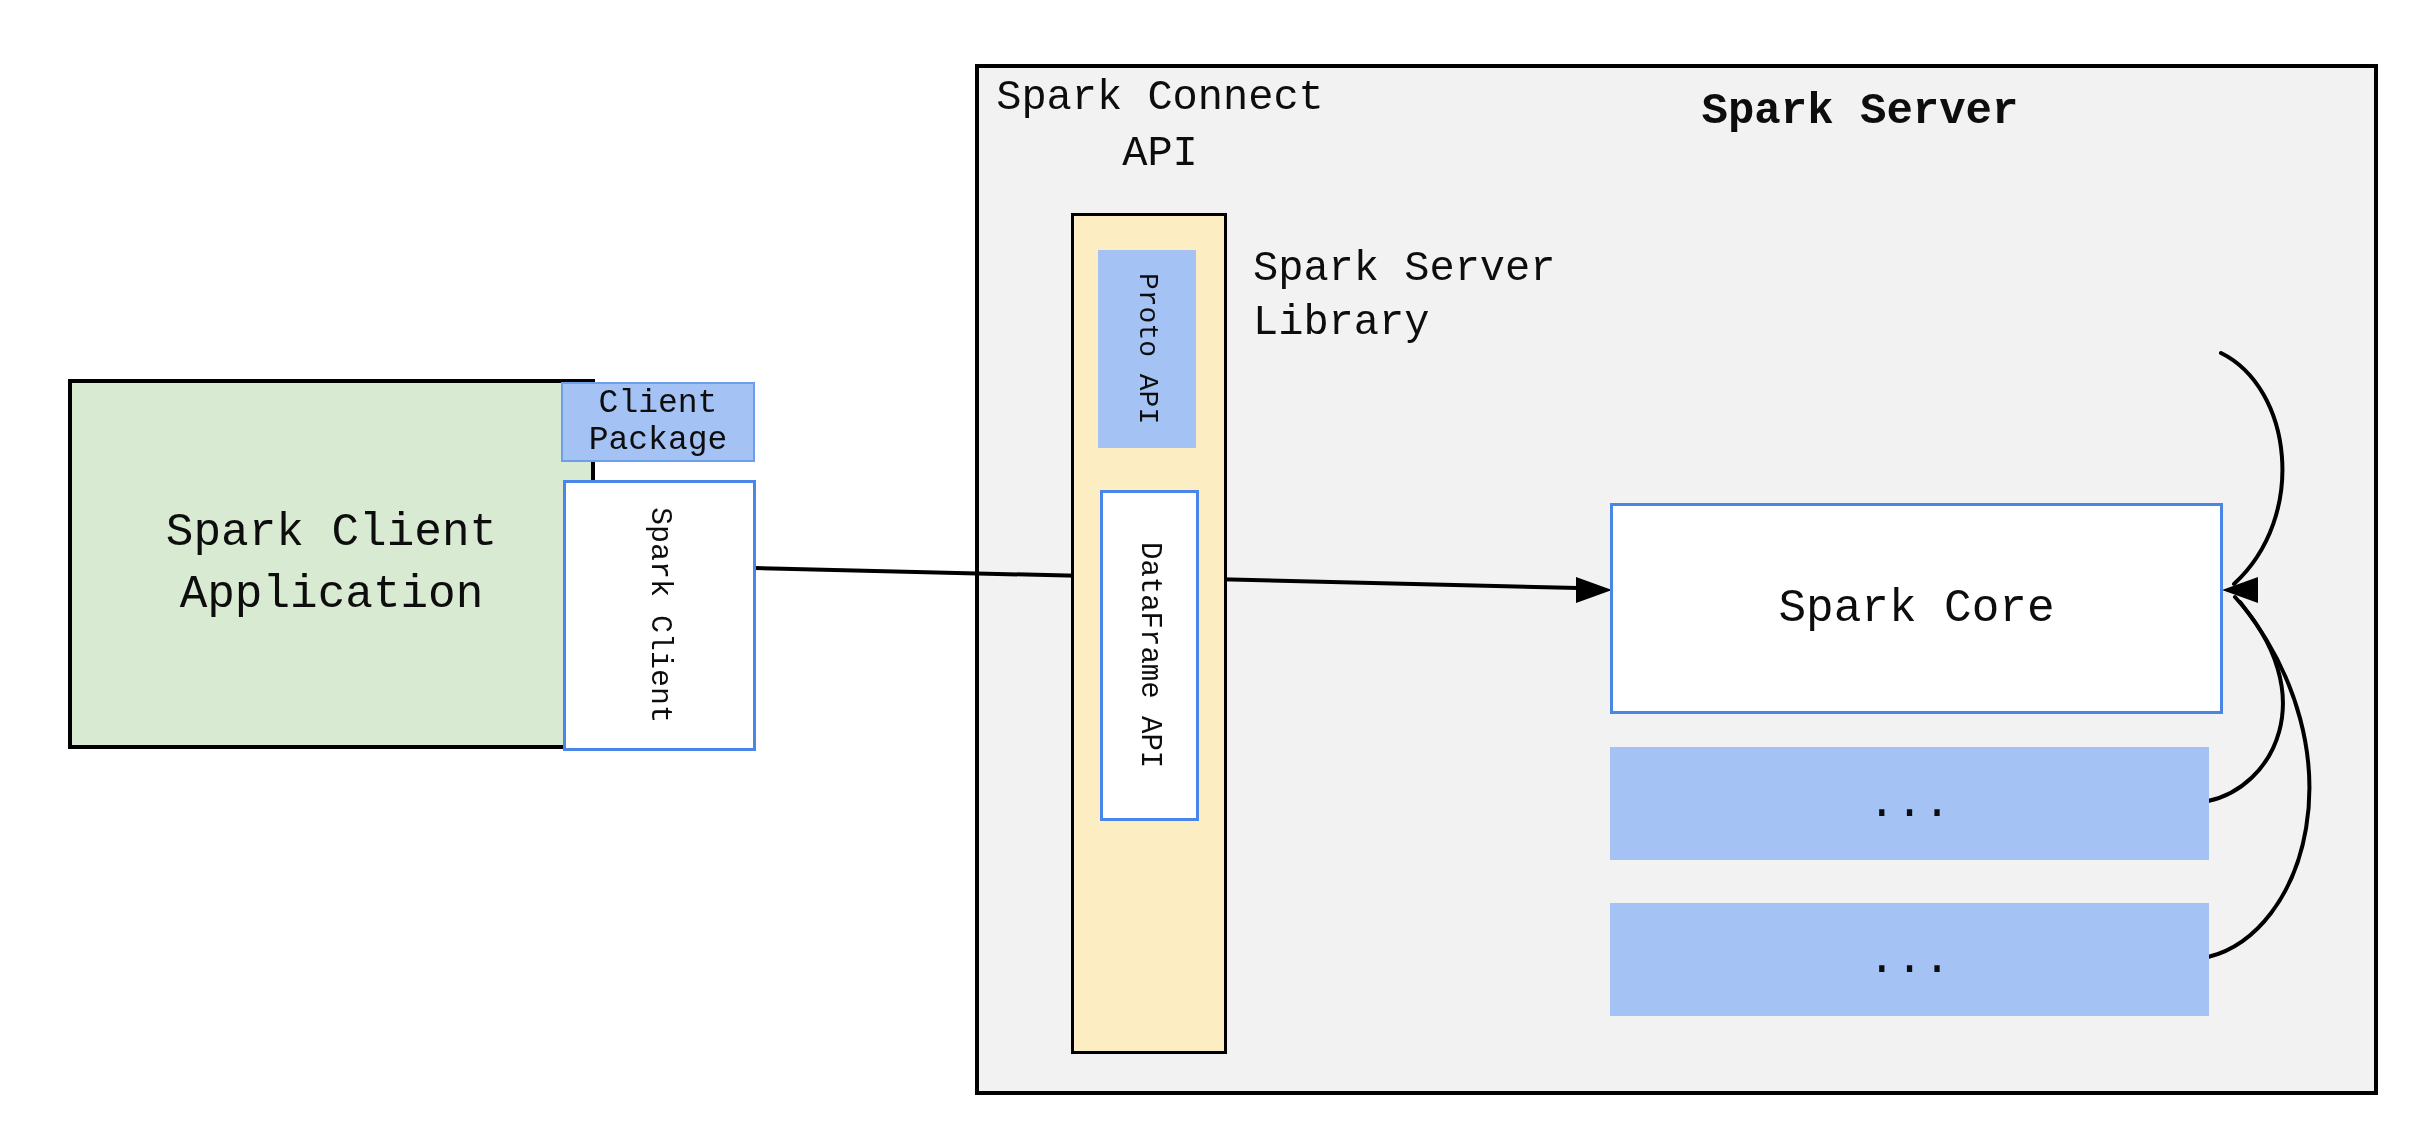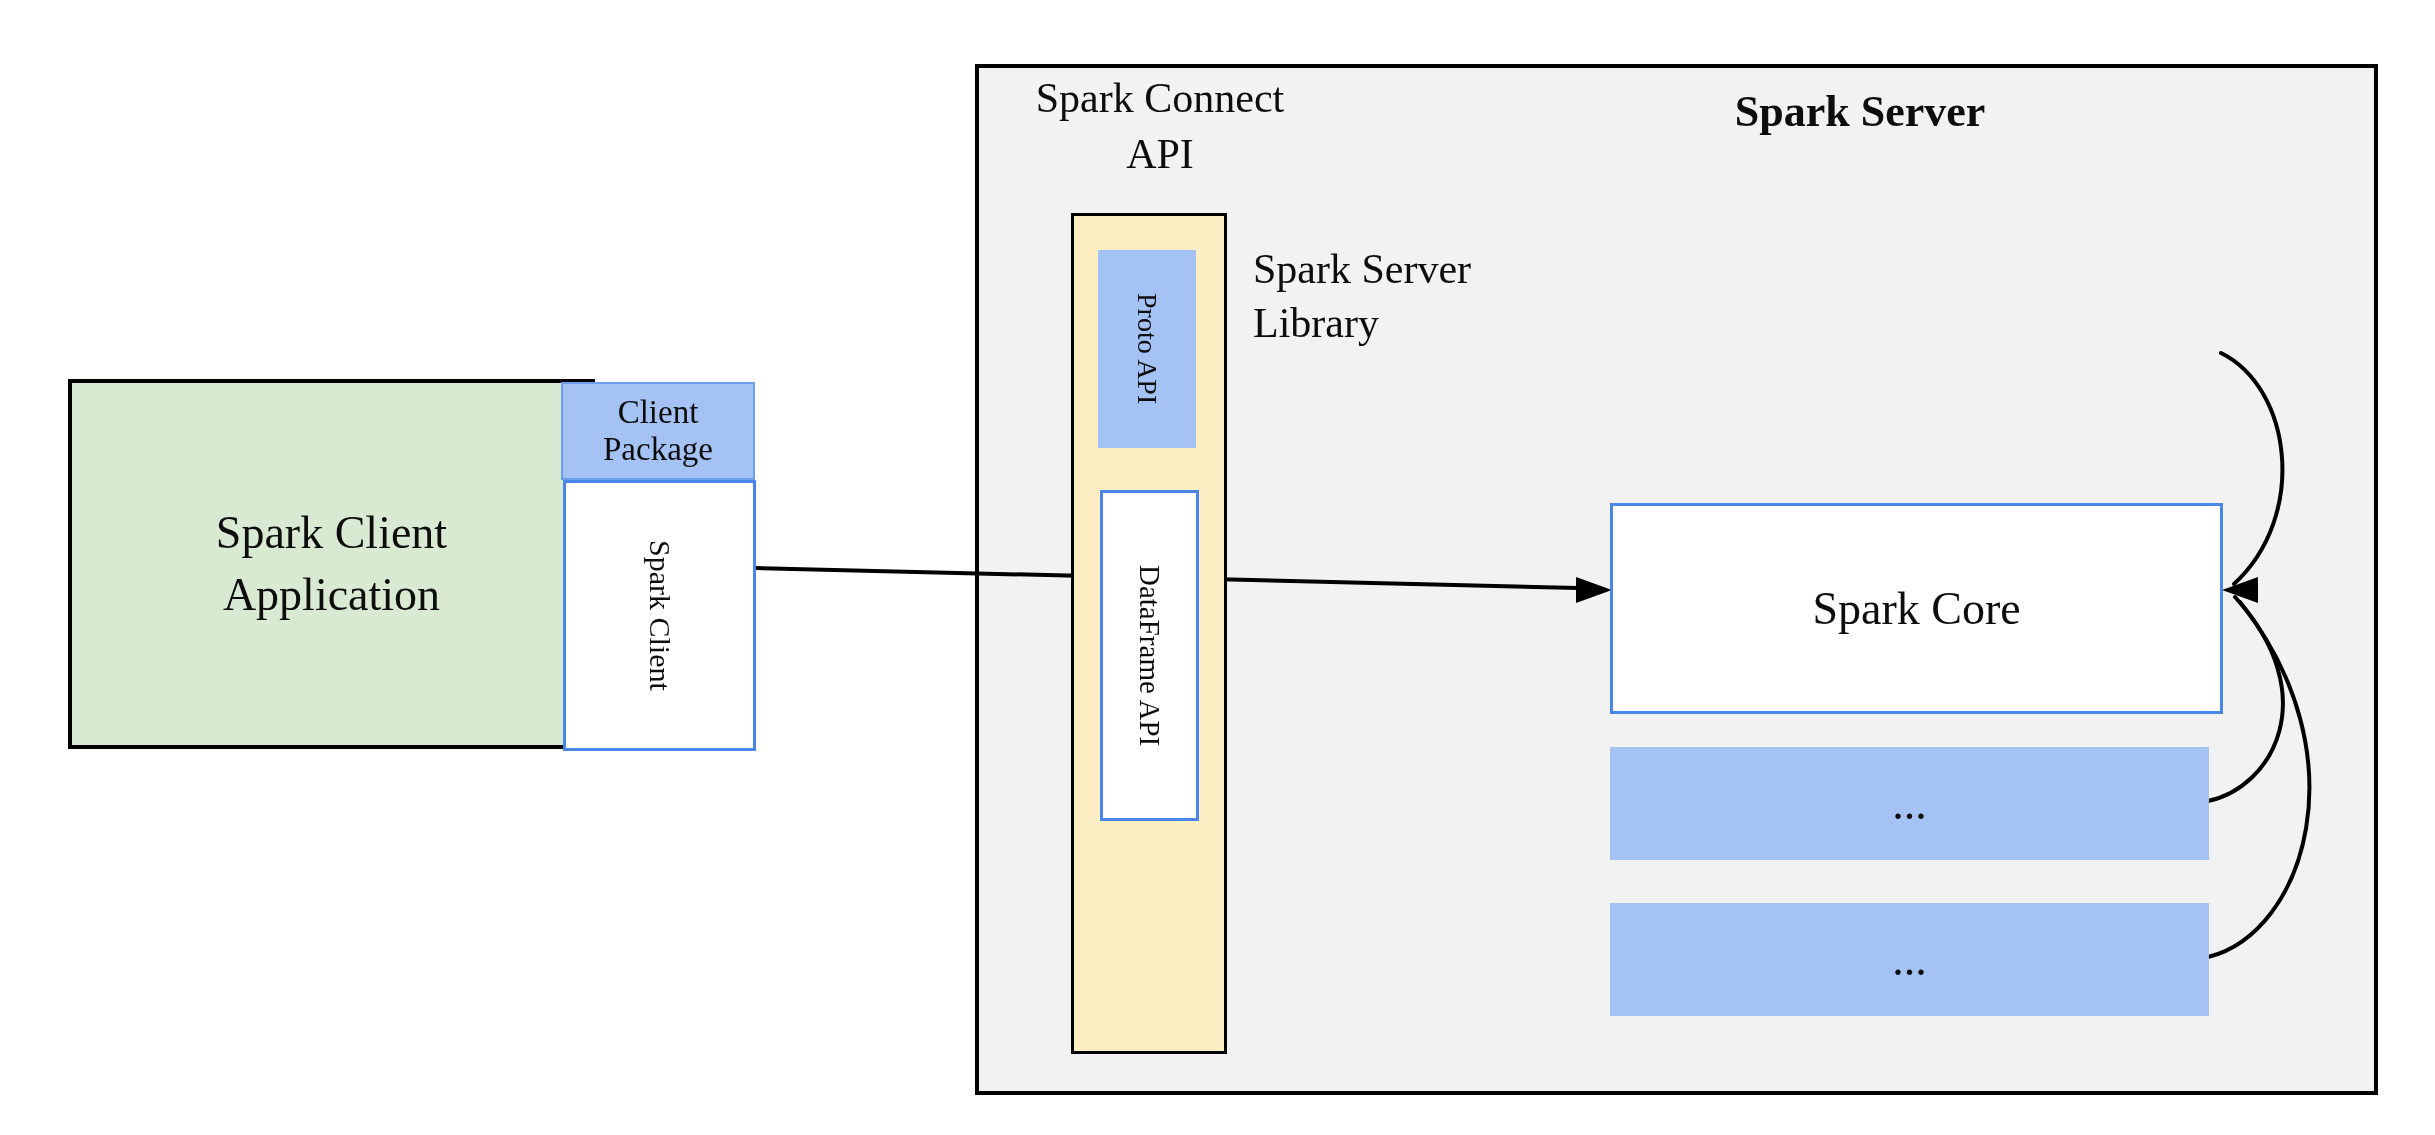--- a/index.html
+++ b/index.html
@@ -5,34 +5,34 @@
   :root{
     --background:#ffffff; --container_fill:#f2f2f2; --container_border:#000000;
     --green_fill:#d9ead3; --blue_fill:#a4c2f4; --yellow_fill:#fdedc2;
     --box_border_blue:#4a86e8; --client_package_border:#6d9eeb;
     --text:#0d0d0d; --arrow:#000000;
   }
   html,body{margin:0;padding:0;background:#fff;}
   #canvas{
     position:relative; width:2435px; height:1135px; overflow:hidden;
     background:var(--background);
-    font-family:Liberation Serif, serif; color:var(--text);
+    font-family:Liberation Mono, monospace; color:var(--text);
   }
   .abs{position:absolute; box-sizing:border-box;}
   .lbl{white-space:pre-line;}
   .center-flex{display:flex; align-items:center; justify-content:center; text-align:center;}
   .vtext{writing-mode:vertical-rl;}
 
   
   .outer-box{left:975px; top:64px; width:1403px; height:1031px;
     background:var(--container_fill); border:4px solid var(--container_border); z-index:0;}
   .green-box{left:68px; top:379px; width:527px; height:370px;
     background:var(--green_fill); border:4px solid #000; z-index:2;
     font-size:46px; line-height:62px;}
-  .client-package-box{left:561px; top:382px; width:194px; height:98px;
+  .client-package-box{left:561px; top:382px; width:194px; height:80px;
     background:var(--blue_fill); border:2px solid var(--client_package_border); z-index:3;
     font-size:33px; line-height:37px;}
   .spark-client-box{left:563px; top:480px; width:193px; height:271px;
     background:#fff; border:3px solid var(--box_border_blue); z-index:3; font-size:30px;}
   .yellow-column{left:1071px; top:213px; width:156px; height:841px;
     background:var(--yellow_fill); border:3px solid #000; z-index:2;}
   .proto-box{left:1098px; top:250px; width:98px; height:198px;
     background:var(--blue_fill); z-index:3; font-size:28px;}
   .dataframe-box{left:1100px; top:490px; width:99px; height:331px;
     background:#fff; border:3px solid var(--box_border_blue); z-index:3; font-size:29px;}

